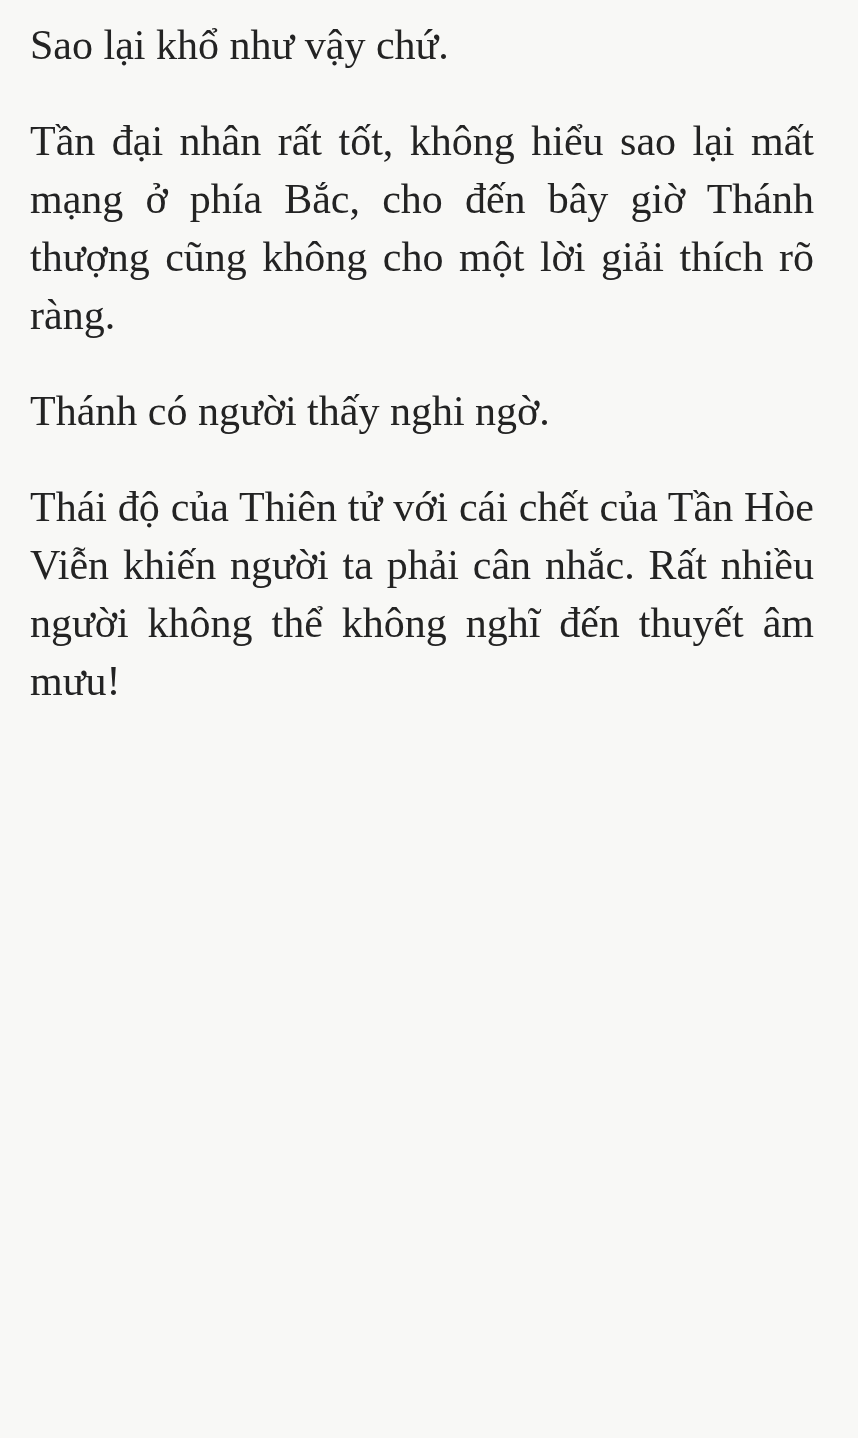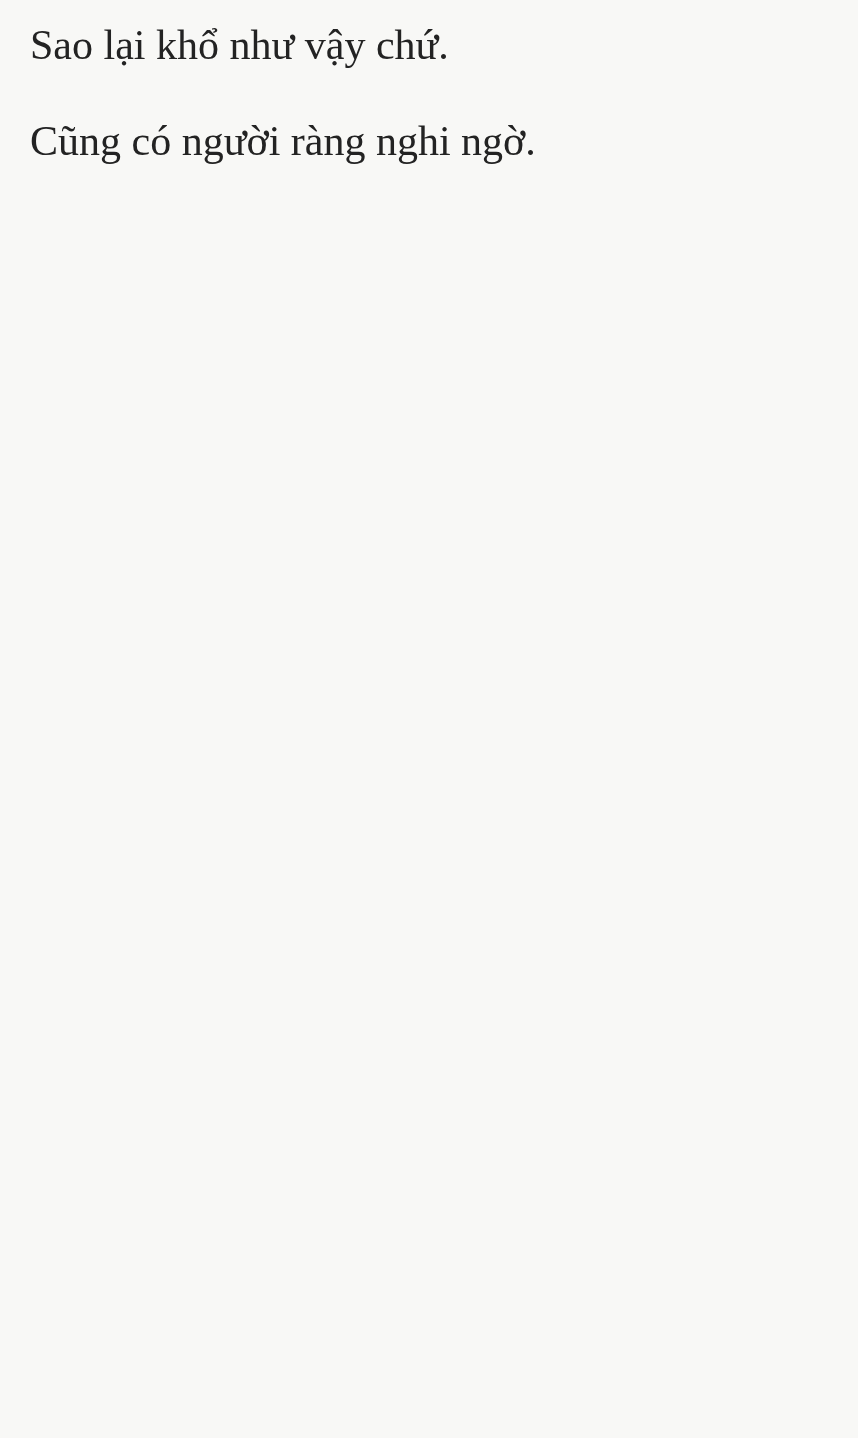--- a/index.html
+++ b/index.html
@@ -31,14 +31,16 @@
   }
   .page p:last-child {
     margin-bottom: 0;
   }
 </style>
 </head>
 <body>
 
 <main class="page">
   <p>Sao lại khổ như vậy chứ.</p>
-  <p>Cũng có người ràng nghi ngờ.</p>
+  <p>Tần đại nhân rất tốt, không hiểu sao lại mất mạng ở phía Bắc, cho đến bây giờ Thánh thượng cũng không cho một lời giải thích rõ ràng.</p>
+  <p>Thánh có người thấy nghi ngờ.</p>
+  <p>Thái độ của Thiên tử với cái chết của Tần Hòe Viễn khiến người ta phải cân nhắc. Rất nhiều người không thể không nghĩ đến thuyết âm mưu!</p>
 </main>
 
 </body></html>

